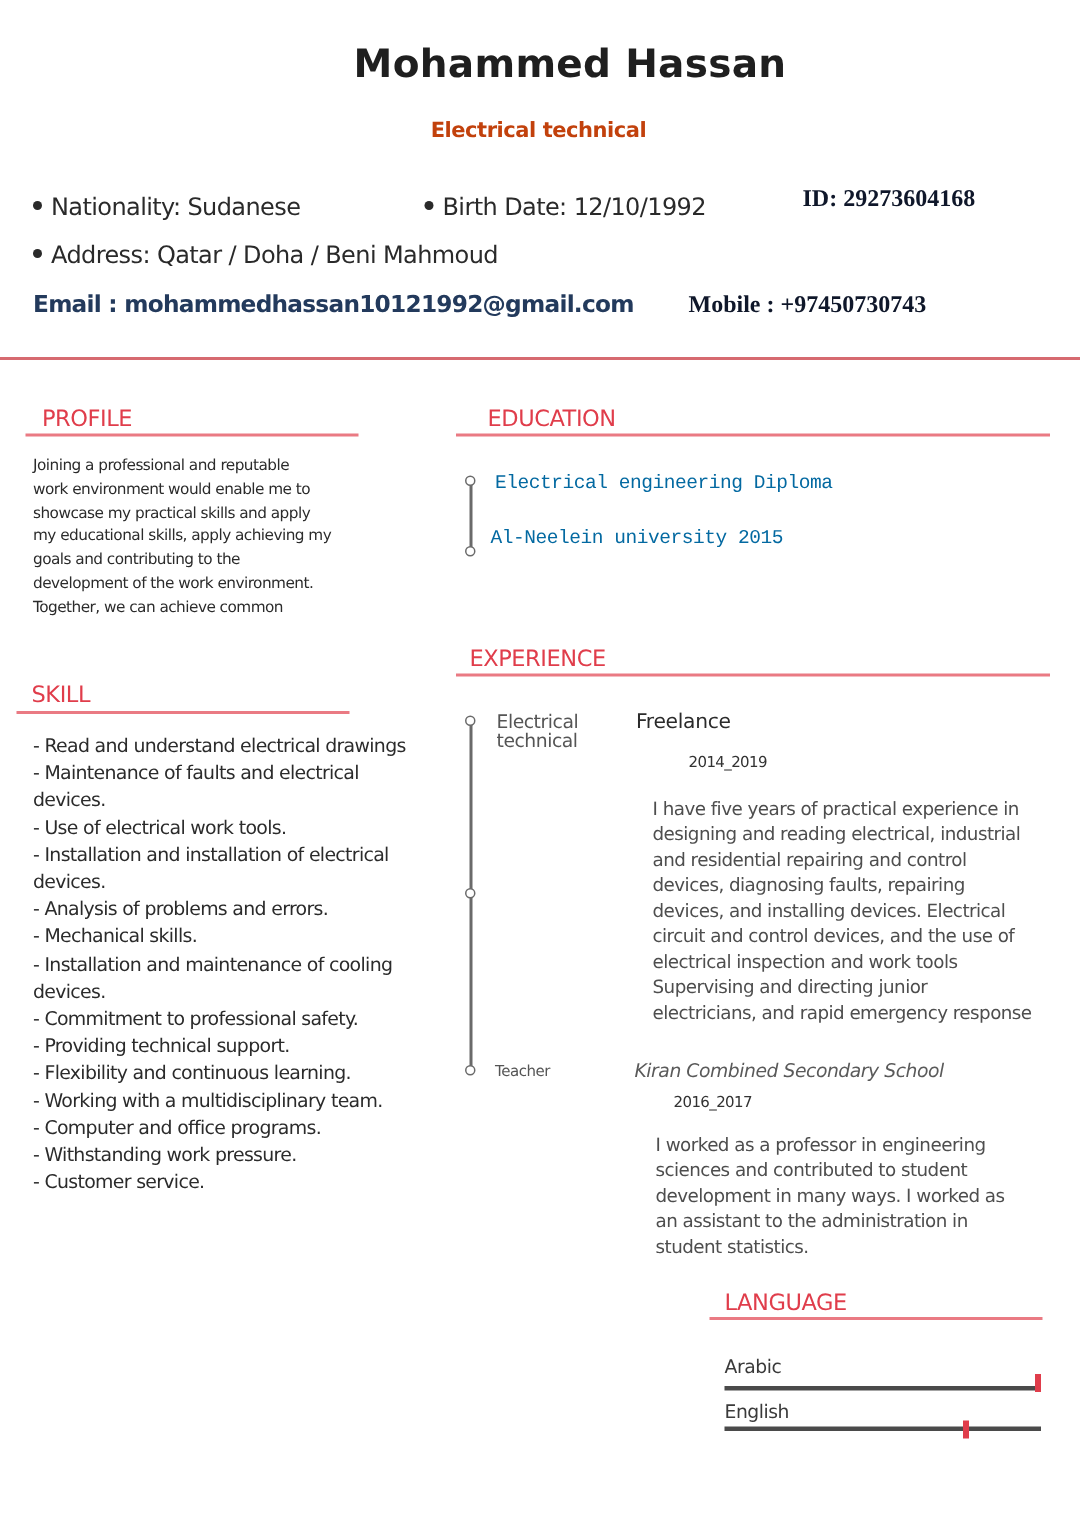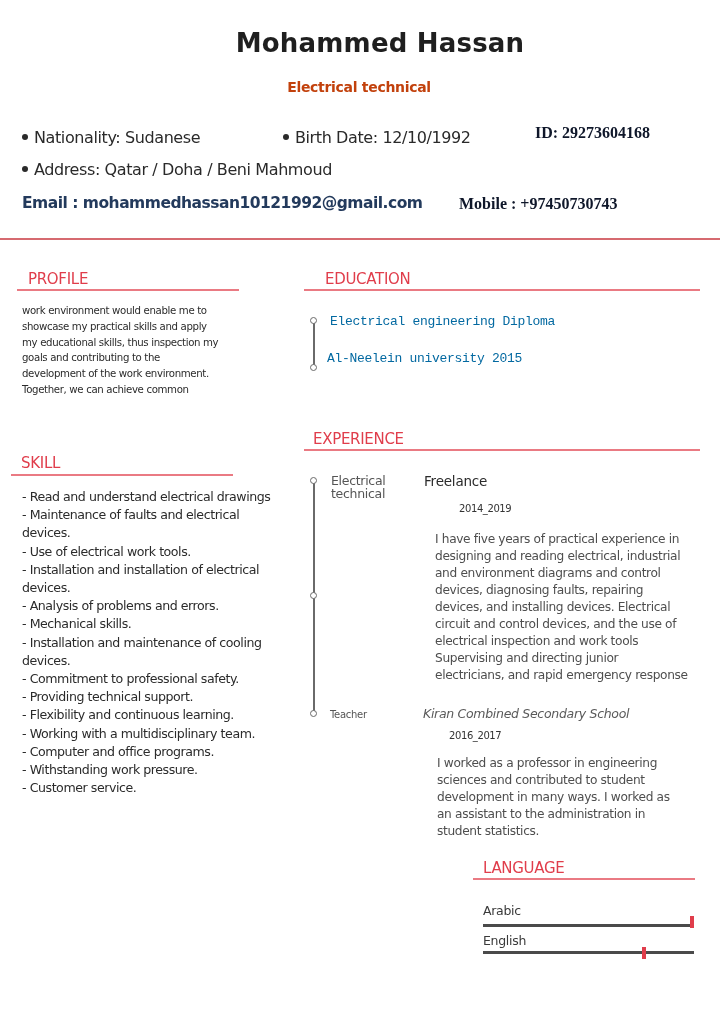--- a/index.html
+++ b/index.html
@@ -55,23 +55,24 @@
   <span class="dot"></span><span>Address: Qatar / Doha / Beni Mahmoud</span>
 </div>
 <div class="abs email" style="left:22px; top:194px;">Email : mohammedhassan10121992@gmail.com</div>
 <div class="abs serif-b" style="left:459px; top:195px;">Mobile : +97450730743</div>
 
 <div class="abs hr-top"></div>
 
 <div class="abs sec-title" style="left:28px; top:270px;">PROFILE</div>
 <div class="abs sec-line" style="left:17px; top:289px; width:222px;"></div>
 <div class="abs profile-text" style="left:22px; top:303px; width:240px;">
+  <div>Joining a professional and reputable</div>
   <div>work environment would enable me to</div>
   <div>showcase my practical skills and apply</div>
-  <div>my educational skills, thus inspection my</div>
+  <div>my educational skills, apply achieving my</div>
   <div>goals and contributing to the</div>
   <div>development of the work environment.</div>
   <div>Together, we can achieve common</div>
 </div>
 
 <div class="abs sec-title" style="left:21px; top:454px;">SKILL</div>
 <div class="abs sec-line" style="left:11px; top:474px; width:222px;"></div>
 <ul class="abs skill-list" style="left:22px; top:488px; width:285px;">
   <li>- Read and understand electrical drawings</li>
   <li>- Maintenance of faults and electrical</li>
@@ -109,21 +110,21 @@
 
 <div class="abs exp-role" style="left:331px; top:474px;">
   <div>Electrical</div>
   <div>technical</div>
 </div>
 <div class="abs exp-company" style="left:424px; top:473px;">Freelance</div>
 <div class="abs exp-dates" style="left:459px; top:503px;">2014_2019</div>
 <div class="abs exp-desc" style="left:435px; top:531px; width:285px;">
   <div>I have five years of practical experience in</div>
   <div>designing and reading electrical, industrial</div>
-  <div>and environment diagrams and control</div>
+  <div>and residential repairing and control</div>
   <div>devices, diagnosing faults, repairing</div>
   <div>devices, and installing devices.  Electrical</div>
   <div>circuit and control devices, and the use of</div>
   <div>electrical inspection and work tools</div>
   <div>Supervising and directing junior</div>
   <div>electricians, and rapid emergency response</div>
 </div>
 
 <div class="abs exp-role-small" style="left:330px; top:709px;">Teacher</div>
 <div class="abs exp-company-italic" style="left:423px; top:706px;">Kiran Combined Secondary School</div>

